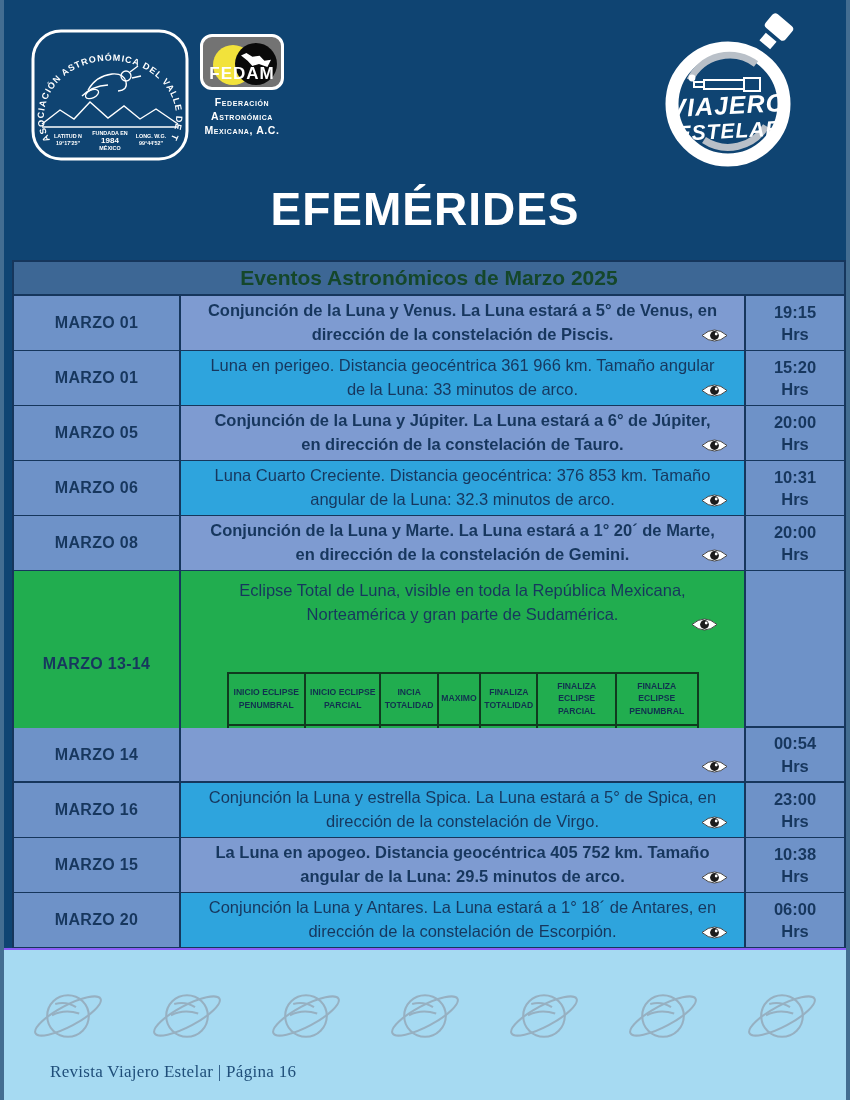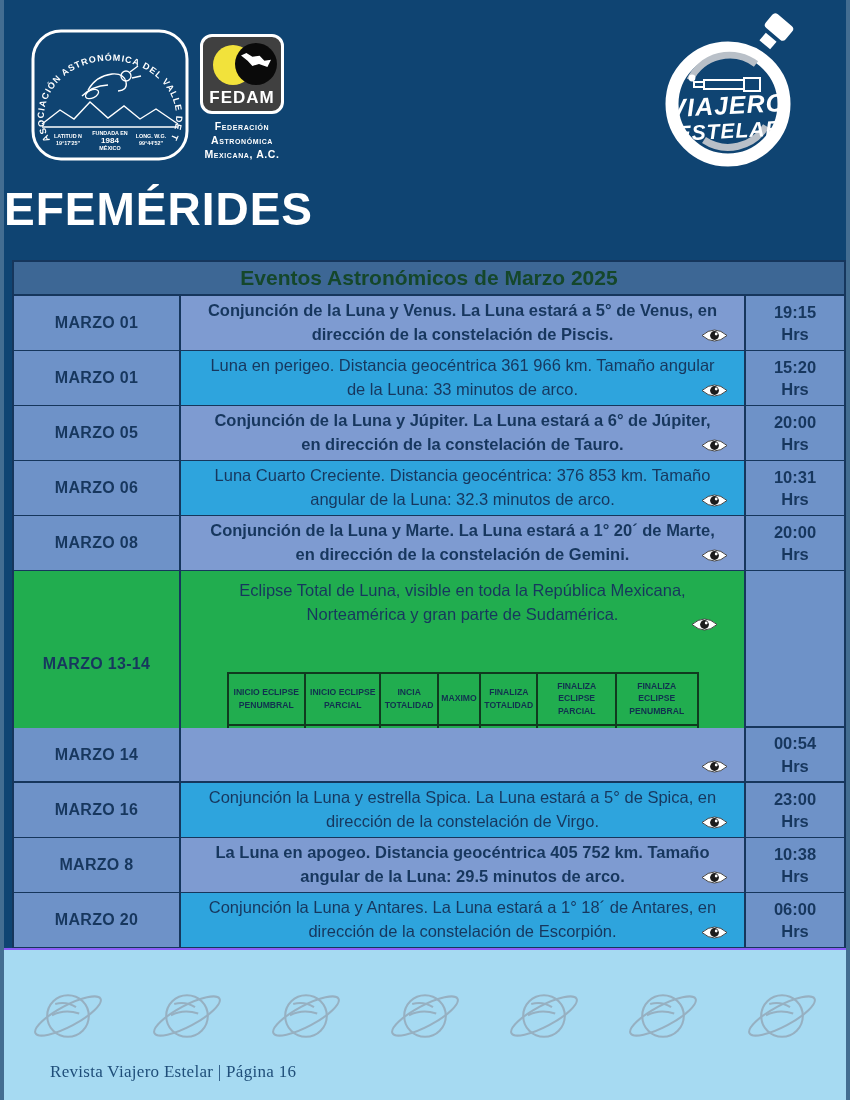--- a/index.html
+++ b/index.html
@@ -5,32 +5,32 @@
   * { margin:0; padding:0; box-sizing:border-box; }
   html,body { width:850px; }
   body { font-family:"Liberation Sans", sans-serif; }
   .page { position:relative; width:850px; height:1100px; background:#0f4472; overflow:hidden;
           border-left:4px solid rgba(255,255,255,.22); border-right:4px solid rgba(255,255,255,.22); }
 
   
   .header { position:relative; height:260px; }
   .logo-aavt { position:absolute; left:26px; top:28px; }
   .logo-fedam { position:absolute; left:192px; top:34px; width:92px; text-align:center; }
-  .fedam-box { width:84px; height:80px; margin:0 auto; background:#404040; border:3px solid #fff;
+  .fedam-box { width:84px; height:56px; margin:0 auto; background:#737373; border:3px solid #fff;
                border-radius:12px; position:relative; overflow:hidden; }
   .fedam-moon { position:absolute; left:10px; top:8px; width:40px; height:40px; border-radius:50%; background:#f2e23b; }
   .fedam-globe { position:absolute; left:32px; top:6px; width:42px; height:42px; border-radius:50%; background:#0a0a0a; }
   .fedam-mx { position:absolute; left:38px; top:16px; width:30px; height:14px; background:#fff;
               clip-path:polygon(0 18%,18% 0,38% 26%,62% 20%,78% 55%,100% 48%,88% 100%,60% 78%,38% 92%,22% 55%); }
   .fedam-acronym { position:absolute; left:0; right:0; bottom:3px; color:#fff; font-weight:bold;
                    font-size:17px; letter-spacing:1px; }
   .fedam-lines { margin-top:5px; color:#fff; font-size:10.5px; letter-spacing:.6px; line-height:1.35;
                  font-variant:small-caps; font-weight:bold; }
   .logo-viajero { position:absolute; right:44px; top:6px; }
-  .page-title { position:absolute; left:0; right:0; top:182px; text-align:left; color:#ffffff;
+  .page-title { position:absolute; left:0; right:0; top:182px; text-align:center; color:#ffffff;
                 font-size:46px; font-weight:bold; letter-spacing:1px; }
 
   
   .etable { position:absolute; left:8px; top:260px; width:834px; border:2px solid #16365c; background:#6e92c8; }
   .t-header { height:32px; background:#3d6795; display:flex; align-items:center; justify-content:center;
               color:#15472b; font-size:21px; font-weight:bold; }
   .erow { display:grid; grid-template-columns:165px 1fr 98px; height:55px; border-top:2px solid #16365c; }
   .erow.eclipse { height:157px; }
   .cell { position:relative; display:flex; flex-direction:column; align-items:center; justify-content:center;
           color:#17375e; }
@@ -258,21 +258,21 @@
         <svg class="eye" viewBox="0 0 27 15">
             <path d="M1 7.5 Q13.5 -3.5 26 7.5 Q13.5 18.5 1 7.5 Z" fill="#fff" stroke="#444" stroke-width="1"></path>
             <circle cx="13.5" cy="7.5" r="4.4" fill="#1c1c1c"></circle>
             <circle cx="15.2" cy="6" r="1.4" fill="#fff"></circle>
           </svg>
       </div>
       <div class="cell c-time">23:00 Hrs</div>
     </div>
 
     <div class="erow">
-      <div class="cell c-date">MARZO 8</div>
+      <div class="cell c-date">MARZO 15</div>
       <div class="cell c-desc slate">
         <span>La Luna en apogeo. Distancia geocéntrica 405 752 km. Tamaño angular de la Luna: 29.5 minutos de arco.</span>
         <svg class="eye" viewBox="0 0 27 15">
             <path d="M1 7.5 Q13.5 -3.5 26 7.5 Q13.5 18.5 1 7.5 Z" fill="#fff" stroke="#444" stroke-width="1"></path>
             <circle cx="13.5" cy="7.5" r="4.4" fill="#1c1c1c"></circle>
             <circle cx="15.2" cy="6" r="1.4" fill="#fff"></circle>
           </svg>
       </div>
       <div class="cell c-time">10:38 Hrs</div>
     </div>

